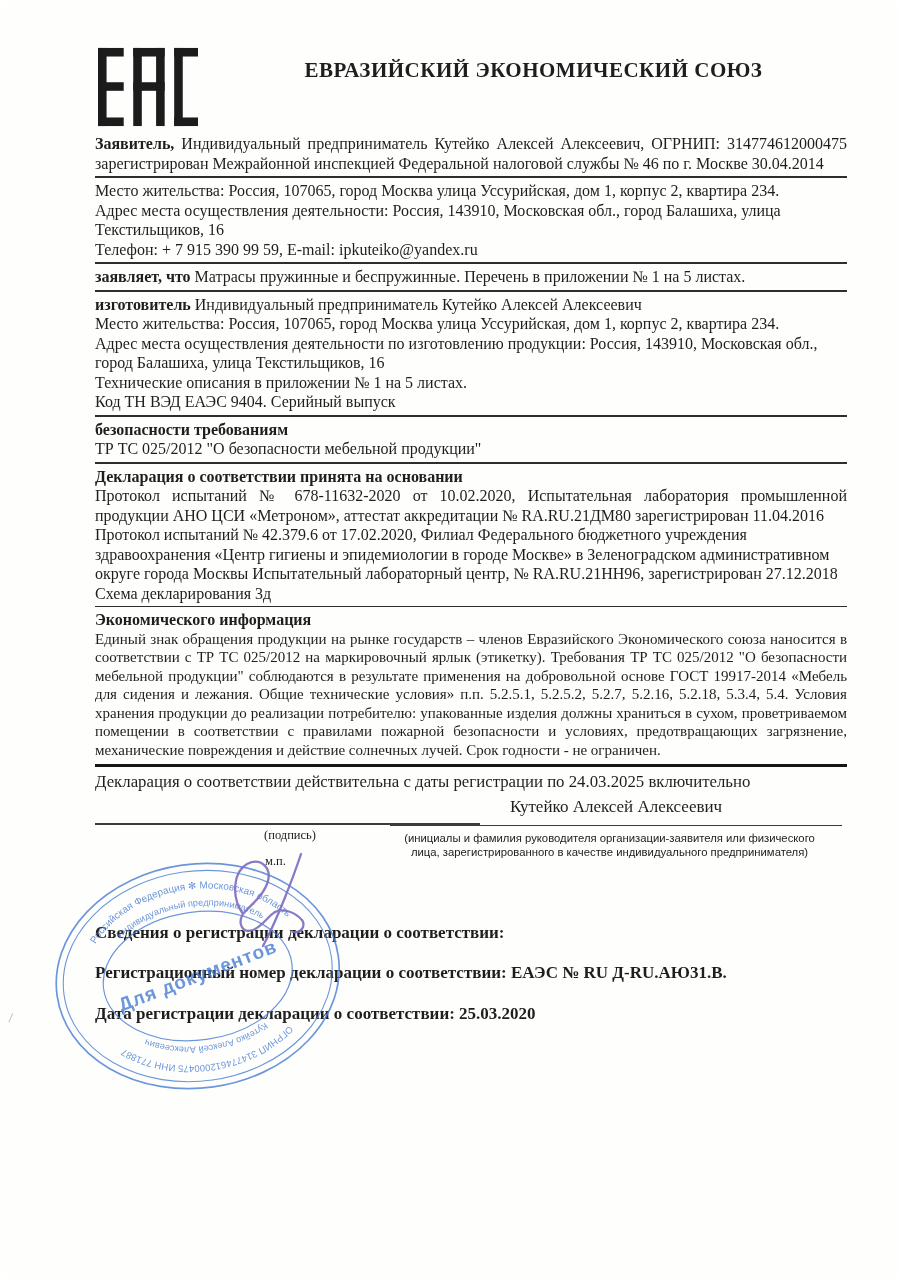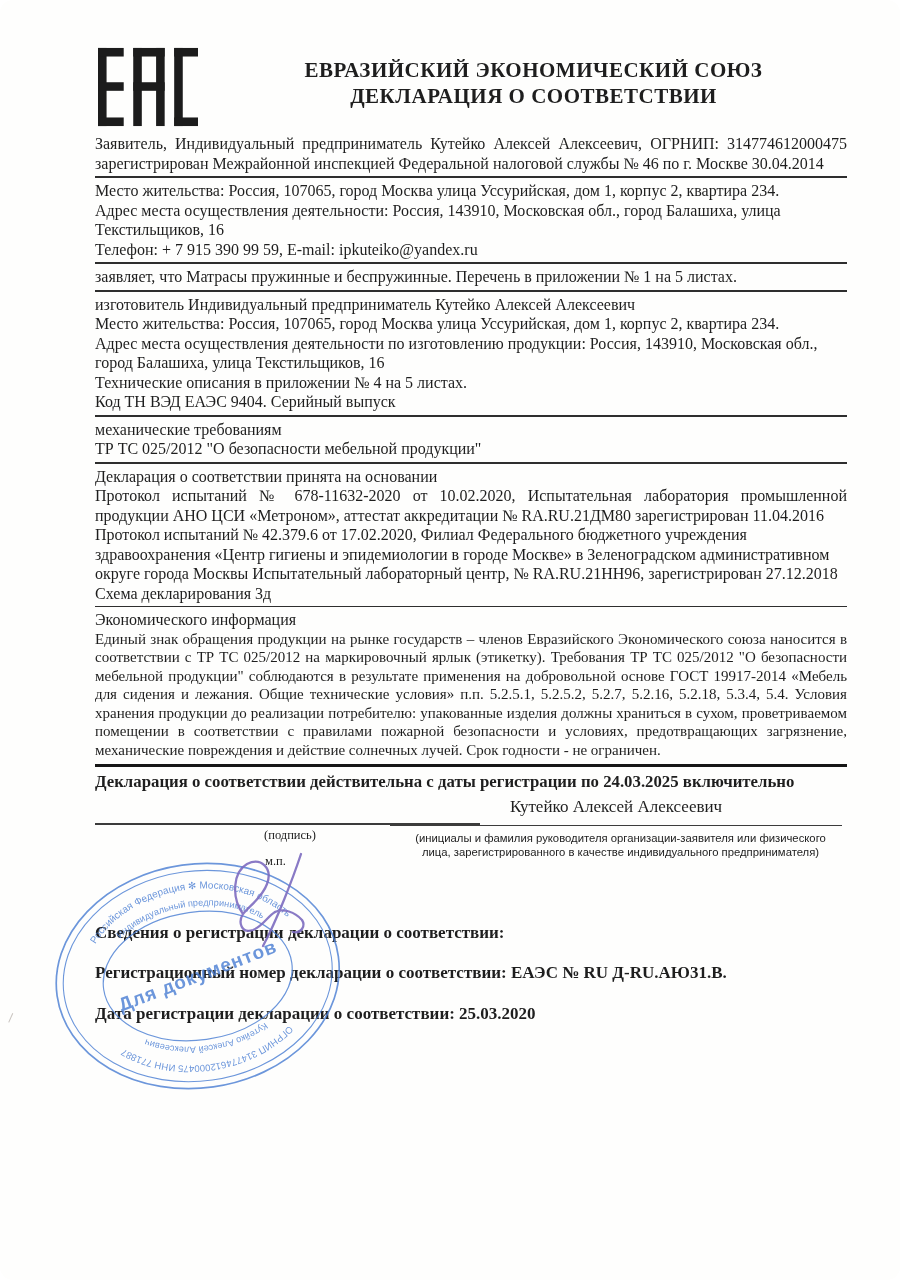--- a/index.html
+++ b/index.html
@@ -11,34 +11,34 @@
   }
   .doc{position:absolute;left:95px;top:46px;width:752px;}
   
   .hdr{position:relative;height:88px;}
   .eac-logo{position:absolute;left:3px;top:0;}
   .titles{margin-left:125px;text-align:center;font-weight:bold;
           font-size:21px;line-height:26px;padding-top:11px;letter-spacing:0.5px;}
   
   p{margin:0;font-size:16px;line-height:19.5px;}
   .just{text-align:justify;}
-  b.lead{font-weight:normal;}
+  b.lead{font-weight:bold;}
   .rule{border-top:2px solid #2e2e2e;margin:3px 0 3px 0;}
   .rule.thin{border-top-width:1.5px;}
   .rule.thick{border-top:3px solid #161616;margin:4px 0 4px 0;}
   .addl{font-size:15px;line-height:18.6px;text-align:justify;}
-  .validity{font-weight:bold;font-size:16.8px;line-height:22px;}
+  .validity{font-weight:normal;font-size:16.8px;line-height:22px;}
   
   .sig{position:relative;height:118px;margin-top:4px;}
   .sig-line-left{position:absolute;left:0;top:26px;width:385px;border-bottom:2px solid #3c3c3c;height:0;}
   .sig-line-right{position:absolute;left:295px;top:28px;width:452px;border-bottom:1.5px solid #3c3c3c;height:0;}
   .sig-caption{position:absolute;left:120px;top:31px;width:150px;text-align:center;font-size:12.5px;}
   .sig-seal{position:absolute;left:170px;top:57px;font-size:12.5px;}
   .sig-name{position:absolute;left:295px;top:0px;width:452px;text-align:center;font-size:17px;}
-  .sig-fine{position:absolute;left:303px;top:34px;width:445px;text-align:center;
+  .sig-fine{position:absolute;left:292px;top:34px;width:445px;text-align:center;
             font-family:"Liberation Sans","DejaVu Sans",sans-serif;font-size:11.3px;line-height:14.8px;color:#222;}
   
   .reg-head{font-weight:bold;font-size:17px;margin-top:8px;}
   .reg-line{font-weight:bold;font-size:17px;margin-top:21px;}
   
   .stamp{position:absolute;left:48px;top:856px;opacity:0.82;transform:rotate(-8deg);z-index:5;pointer-events:none;}
   .autograph{position:absolute;left:205px;top:842px;z-index:6;pointer-events:none;}
   .scan-mark{position:absolute;left:10px;top:1014px;width:6px;height:10px;
              border-left:1.5px solid #b9b3ae;transform:rotate(24deg);opacity:.8;}
 </style>
@@ -60,43 +60,42 @@
             <rect x="61" y="0" width="9" height="82"></rect>
           <rect x="37" y="0" width="33" height="9"></rect>
             <rect x="37" y="36" width="33" height="9"></rect>
           <rect x="80" y="0" width="9" height="82"></rect>
             <rect x="80" y="0" width="25" height="9"></rect>
           <rect x="80" y="73" width="25" height="9"></rect>
         </svg>
       </div>
       <div class="titles">
         <div>ЕВРАЗИЙСКИЙ ЭКОНОМИЧЕСКИЙ СОЮЗ</div>
-        <div>ДЕКЛАРАЦИЯ О СООТВЕТСТВИИ</div>
       </div>
     </div>
 
     <p class="just"><b class="lead">Заявитель,</b> <span>Индивидуальный предприниматель Кутейко Алексей Алексеевич,   ОГРНИП: 314774612000475 зарегистрирован Межрайонной инспекцией Федеральной налоговой службы № 46 по г. Москве 30.04.2014</span></p>
     <div class="rule"></div>
 
     <p>Место жительства: Россия, 107065, город Москва улица Уссурийская, дом 1, корпус 2, квартира 234.</p>
     <p>Адрес места осуществления деятельности: Россия, 143910, Московская обл., город  Балашиха, улица Текстильщиков, 16</p>
     <p>Телефон: + 7 915 390 99 59, E-mail: ipkuteiko@yandex.ru</p>
     <div class="rule"></div>
 
     <p><b class="lead">заявляет, что</b> <span>Матрасы пружинные и беспружинные. Перечень в приложении № 1 на 5 листах.</span></p>
     <div class="rule"></div>
 
     <p><b class="lead">изготовитель</b> <span>Индивидуальный предприниматель Кутейко Алексей Алексеевич</span></p>
     <p>Место жительства: Россия, 107065, город Москва улица Уссурийская, дом 1, корпус 2, квартира 234.</p>
     <p>Адрес места осуществления деятельности по изготовлению продукции: Россия, 143910, Московская обл., город  Балашиха, улица Текстильщиков, 16</p>
-    <p>Технические описания в приложении № 4 на 5 листах.</p>
+    <p>Технические описания в приложении № 1 на 5 листах.</p>
     <p>Код ТН ВЭД ЕАЭС 9404.  Серийный выпуск</p>
     <div class="rule"></div>
 
-    <p><b class="lead">механические требованиям</b></p>
+    <p><b class="lead">безопасности требованиям</b></p>
     <p>ТР ТС 025/2012 "О безопасности мебельной продукции"</p>
     <div class="rule"></div>
 
     <p><b class="lead">Декларация о соответствии принята на основании</b></p>
     <p class="just">Протокол испытаний № 678-11632-2020 от 10.02.2020, Испытательная лаборатория промышленной продукции АНО ЦСИ «Метроном», аттестат аккредитации № RA.RU.21ДМ80 зарегистрирован 11.04.2016</p>
     <p>Протокол испытаний № 42.379.6 от 17.02.2020, Филиал Федерального бюджетного учреждения здравоохранения «Центр гигиены и эпидемиологии в городе Москве» в Зеленоградском административном округе города Москвы Испытательный лабораторный центр, № RA.RU.21НН96, зарегистрирован 27.12.2018</p>
     <p>Схема декларирования 3д</p>
     <div class="rule thin"></div>
 
     <p><b class="lead">Экономического информация</b></p>

